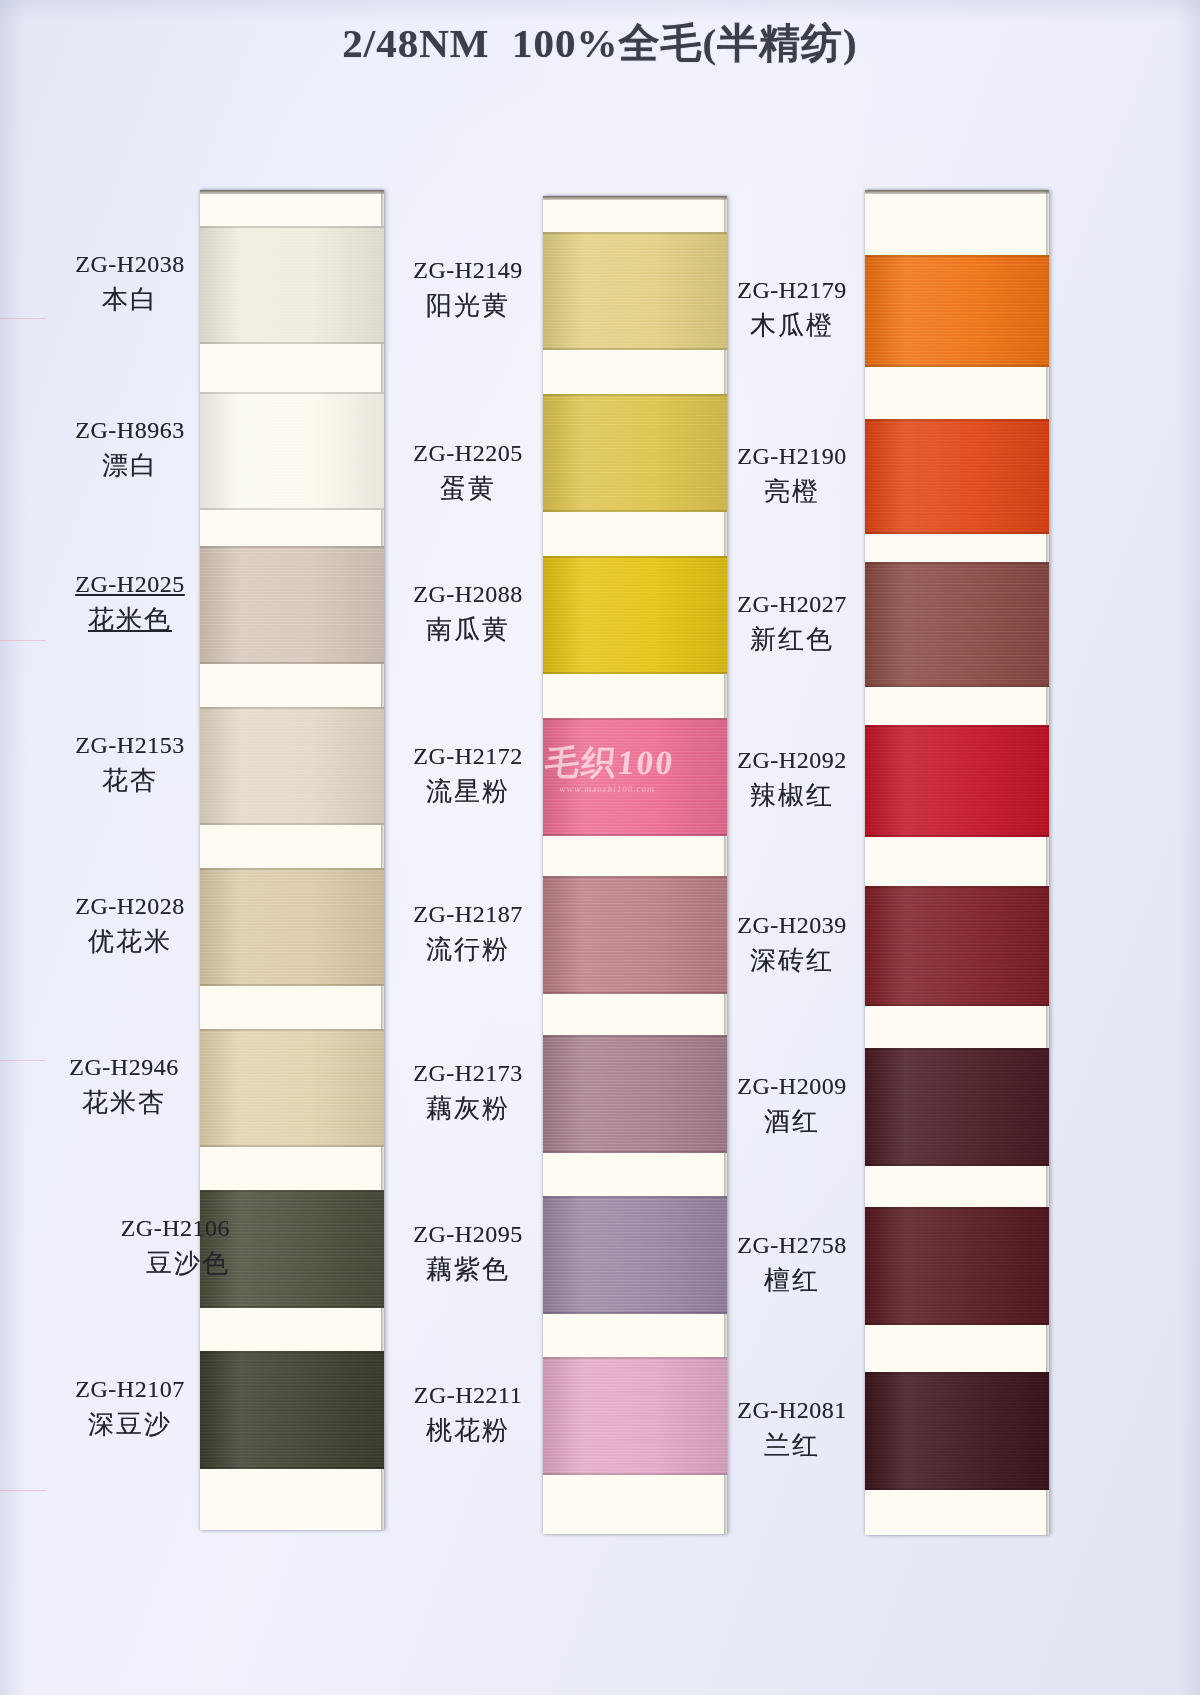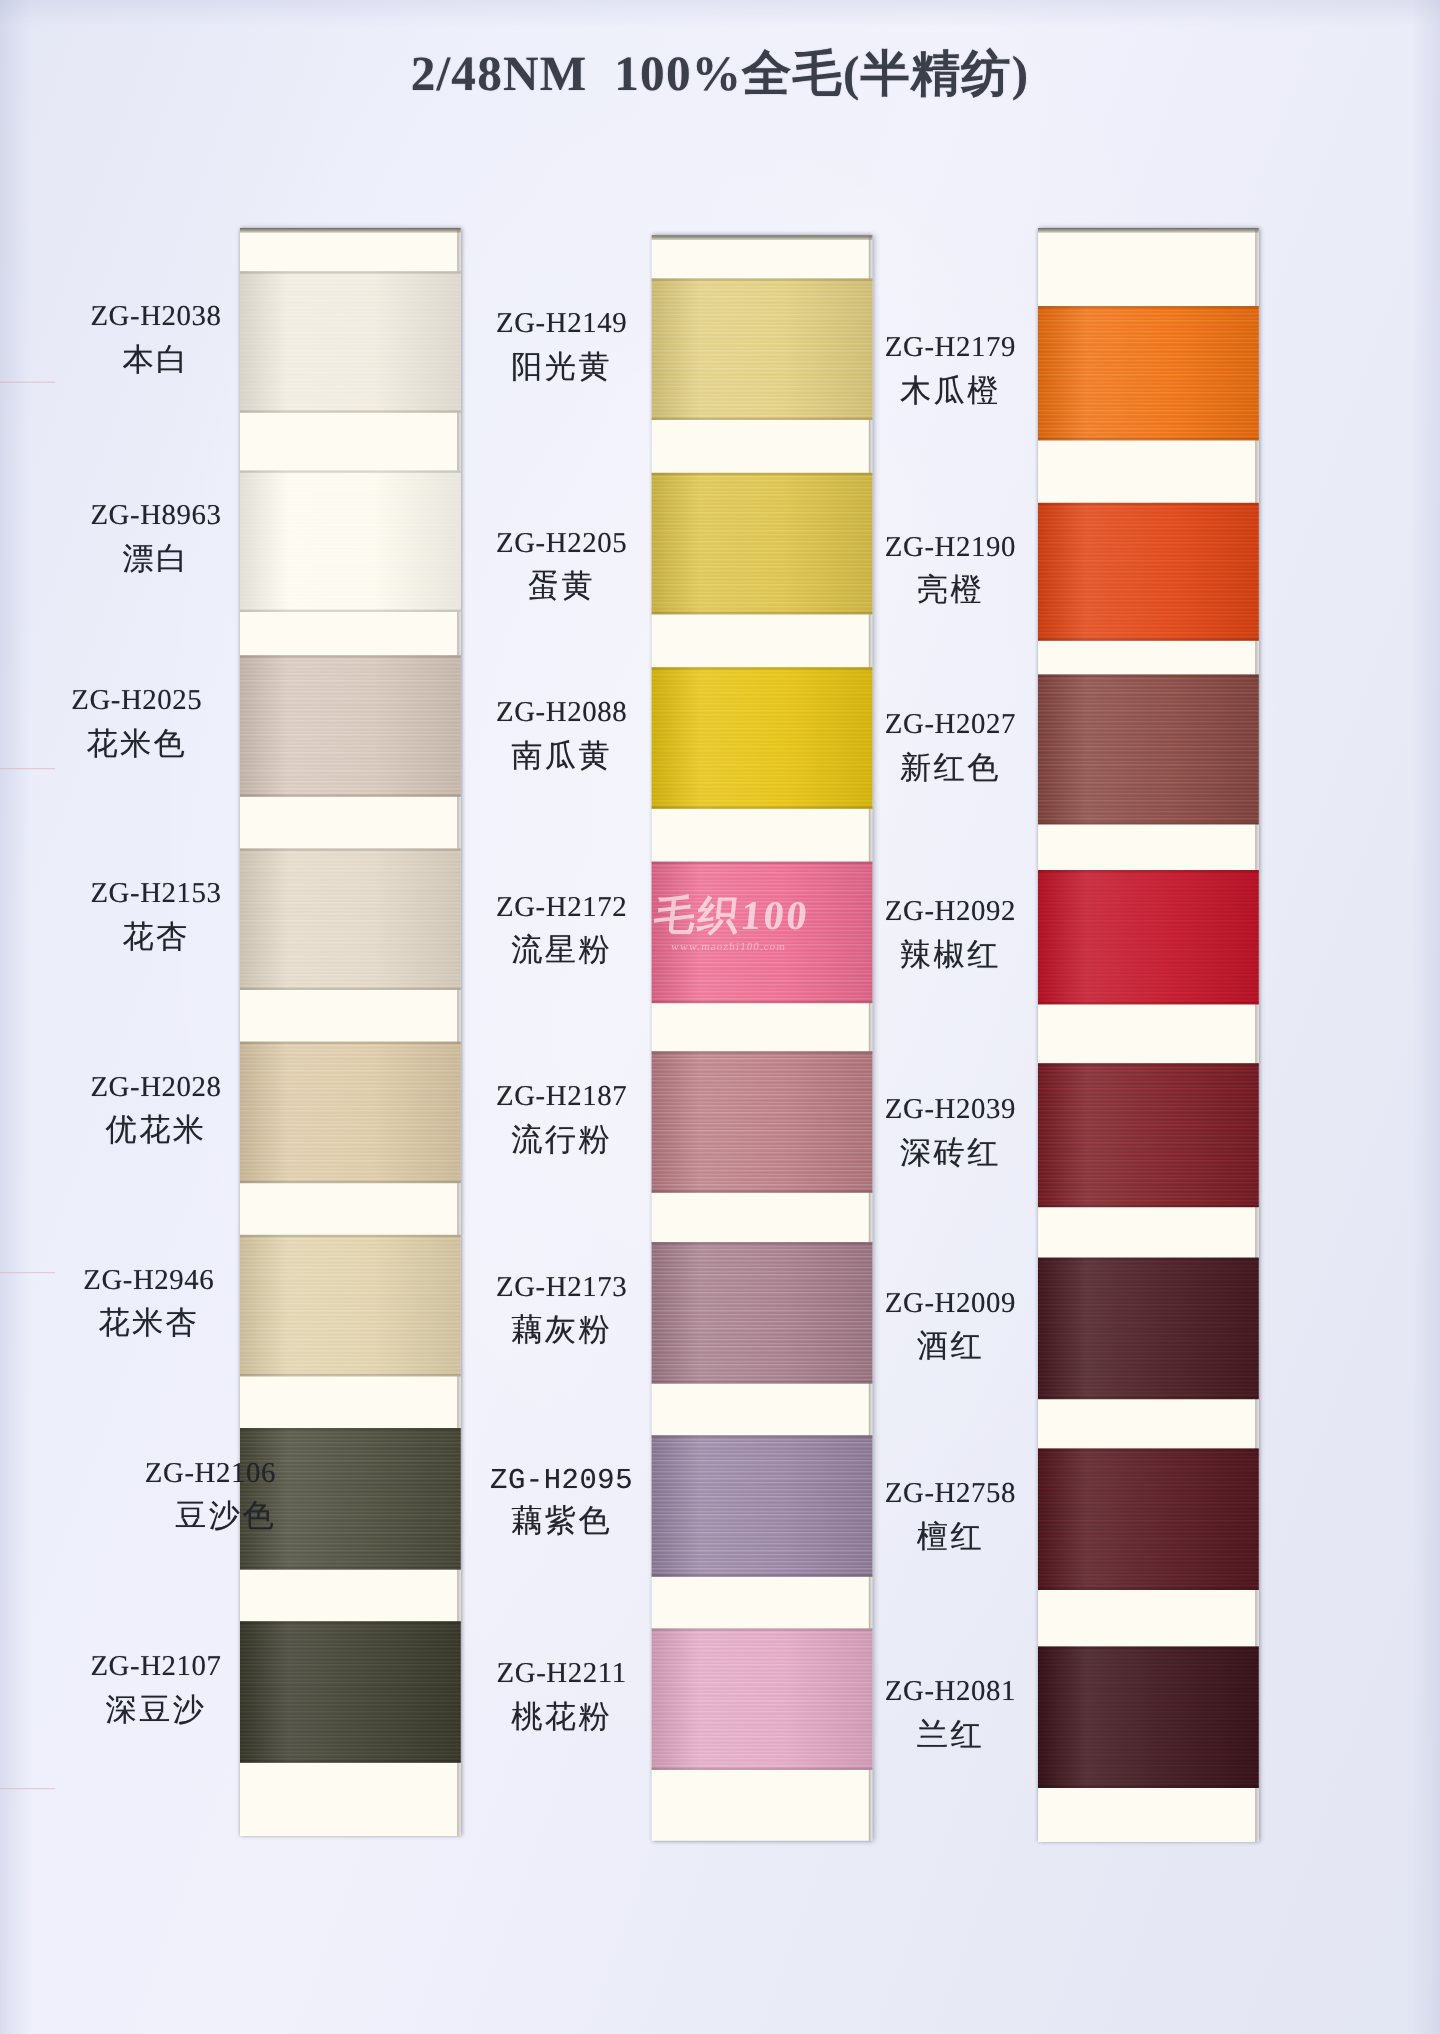--- a/index.html
+++ b/index.html
@@ -37,21 +37,21 @@
   .ruling {
     position: absolute;
     left: 0;
     width: 46px;
     height: 1px;
     background: rgba(226,170,185,0.55);
   }
 
   #title {
     position: absolute;
-    top: 34px;
+    top: 16px;
     left: 0;
     width: 1200px;
     text-align: center;
     font-size: 41px;
     letter-spacing: 1px;
     color: #3b3f4a;
     font-family: "Liberation Serif", serif;
     font-weight: 700;
     text-shadow: 0 0 1px rgba(60,64,76,0.45);
     white-space: pre;
@@ -198,21 +198,21 @@
       <div class="label" style="left: 30px; top: 415px;">
         <div class="code">ZG-H8963</div>
         <div class="name">漂白</div>
       </div>
       <div class="swatch" title="ZG-H2025 花米色" style="left: 200px; top: 546px; height: 118px; background: rgb(215, 200, 188);">
         <div class="threads"></div>
         <div class="sheen"></div>
         <div class="capedge top"></div>
         <div class="capedge bot"></div>
       </div>
-      <div class="label" style="left: 14px; top: 569px;">
+      <div class="label" style="left: 30px; top: 569px; text-decoration: underline;">
         <div class="code">ZG-H2025</div>
         <div class="name">花米色</div>
       </div>
       <div class="swatch" title="ZG-H2153 花杏" style="left: 200px; top: 707px; height: 118px; background: rgb(227, 217, 200);">
         <div class="threads"></div>
         <div class="sheen"></div>
         <div class="capedge top"></div>
         <div class="capedge bot"></div>
       </div>
       <div class="label" style="left: 30px; top: 730px;">
@@ -324,21 +324,21 @@
       <div class="label" style="left: 368px; top: 1058px;">
         <div class="code">ZG-H2173</div>
         <div class="name">藕灰粉</div>
       </div>
       <div class="swatch" title="ZG-H2095 藕紫色" style="left: 543px; top: 1196px; height: 118px; background: rgb(154, 135, 165);">
         <div class="threads"></div>
         <div class="sheen"></div>
         <div class="capedge top"></div>
         <div class="capedge bot"></div>
       </div>
-      <div class="label" style="left: 368px; top: 1219px; font-family: Liberation Mono, monospace;">
+      <div class="label" style="left: 368px; top: 1219px;">
         <div class="code">ZG-H2095</div>
         <div class="name">藕紫色</div>
       </div>
       <div class="swatch" title="ZG-H2211 桃花粉" style="left: 543px; top: 1357px; height: 118px; background: rgb(227, 170, 198);">
         <div class="threads"></div>
         <div class="sheen"></div>
         <div class="capedge top"></div>
         <div class="capedge bot"></div>
       </div>
       <div class="label" style="left: 368px; top: 1380px;">

